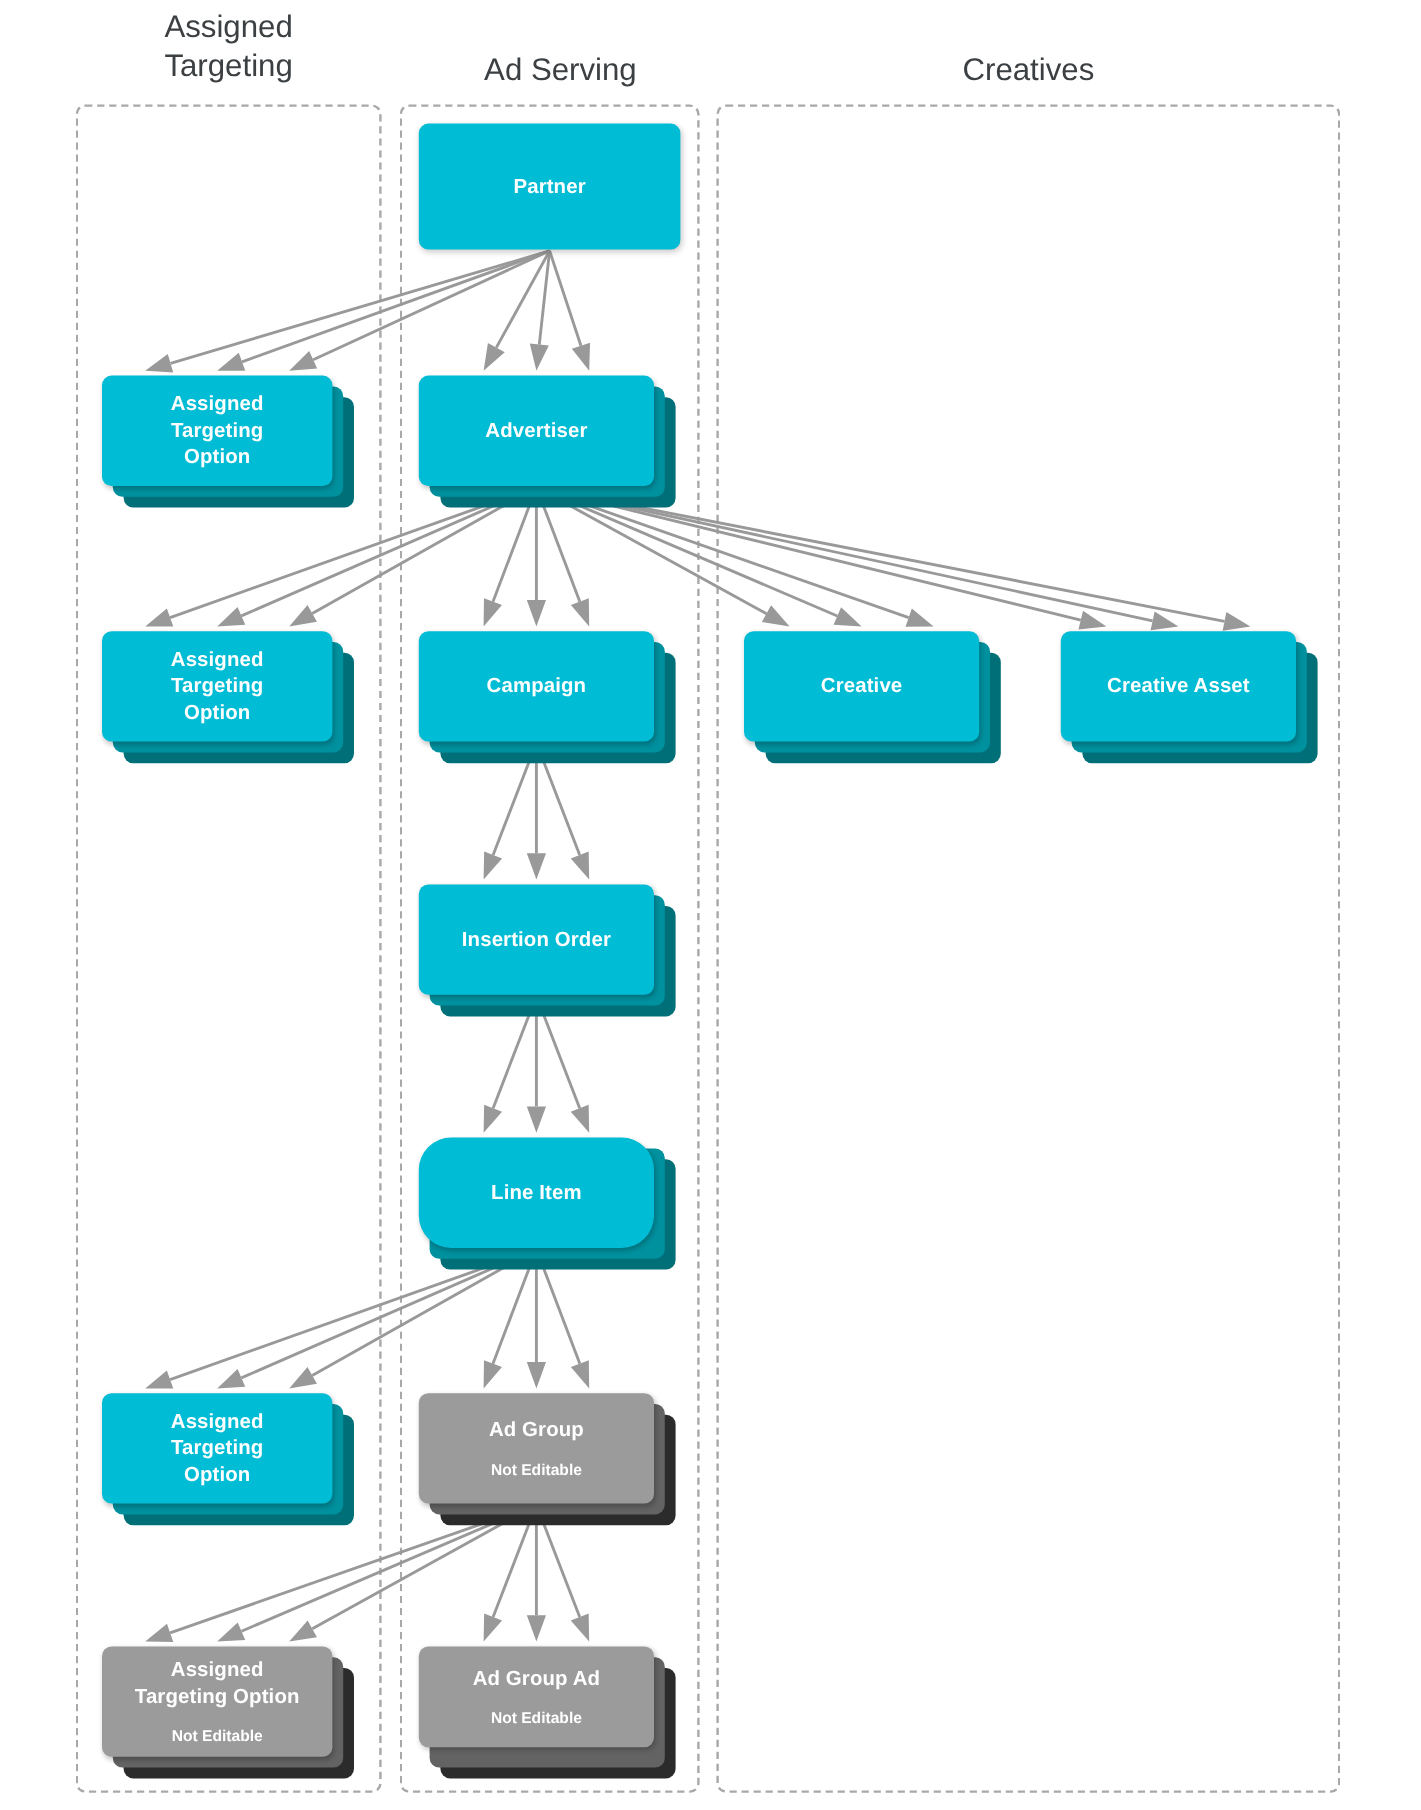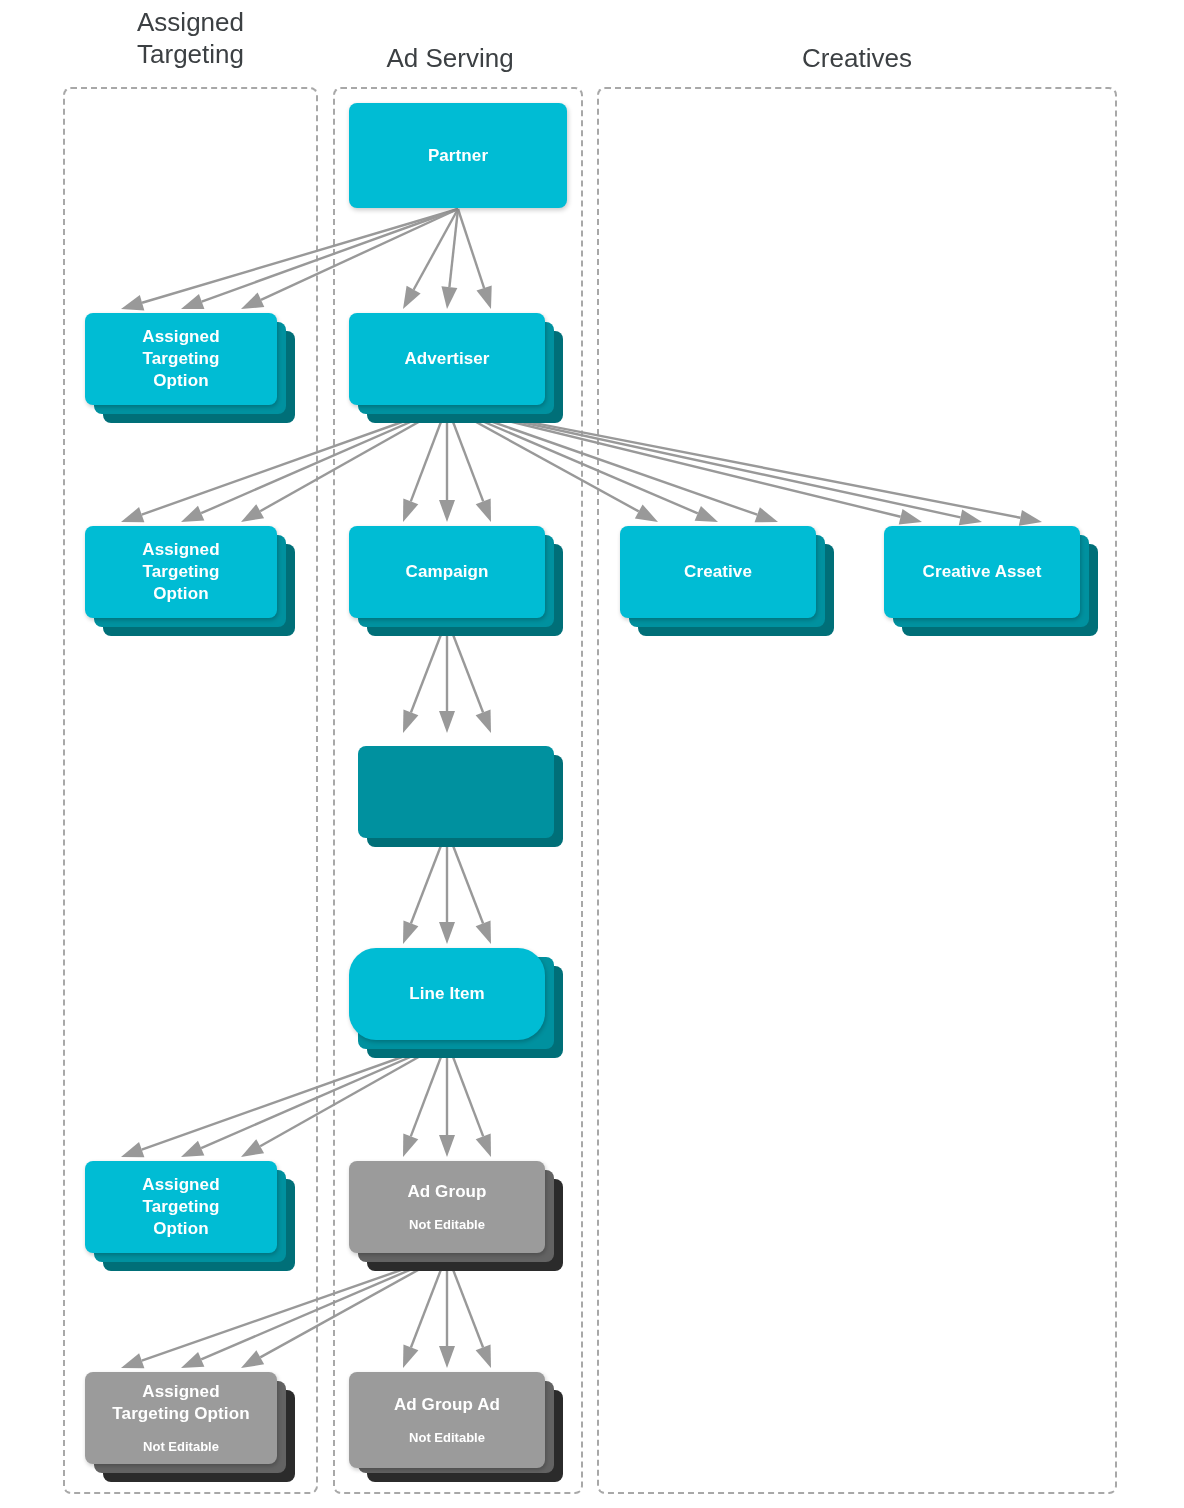--- a/index.html
+++ b/index.html
@@ -104,21 +104,21 @@
     margin-top: 14px;
   }
 </style>
 </head>
 <body>
 
 <div id="canvas">
 
   <div class="col-header" style="left:63px; top:6px; width:255px;">Assigned
 Targeting</div>
-  <div class="col-header" style="left:325px; top:42px; width:250px;">Ad Serving</div>
+  <div class="col-header" style="left:342px; top:42px; width:250px;">Ad Serving</div>
   <div class="col-header" style="left:597px; top:42px; width:520px;">Creatives</div>
 
   <div class="group-box" style="left:63px; top:87px; width:255px; height:1407px;"></div>
   <div class="group-box" style="left:333px; top:87px; width:250px; height:1407px;"></div>
   <div class="group-box" style="left:597px; top:87px; width:520px; height:1407px;"></div>
 
   <svg id="arrow-layer" viewBox="0 0 1184 1508" width="1184" height="1508">
       <g>
         <line x1="458" y1="209" x2="142.09103127299886" y2="302.7415337468846" stroke="#999999" stroke-width="2.4" stroke-linecap="butt"></line>
         <polygon points="121,309 139.8152253627751,295.07206782943047 144.36683718322263,310.41099966433876" fill="#999999"></polygon>
@@ -265,20 +265,23 @@
       <div class="node cyan" style="left: 884px; top: 526px; width: 214px; height: 110px;">
         <div class="card back2" style="left: 18px; top: 18px; width: 196px; height: 92px;"></div>
         <div class="card back1" style="left: 9px; top: 9px; width: 196px; height: 92px;"></div>
         <div class="card front" style="width: 196px; height: 92px;">
           <div class="node-label">Creative Asset</div>
         </div>
       </div>
       <div class="node cyan" style="left: 349px; top: 737px; width: 214px; height: 110px;">
         <div class="card back2" style="left: 18px; top: 18px; width: 196px; height: 92px;"></div>
         <div class="card back1" style="left: 9px; top: 9px; width: 196px; height: 92px;"></div>
+        <div class="card front" style="width: 196px; height: 92px;">
+          <div class="node-label">Insertion Order</div>
+        </div>
       </div>
       <div class="node cyan" style="left: 349px; top: 948px; width: 214px; height: 110px;">
         <div class="card back2" style="left: 18px; top: 18px; width: 196px; height: 92px;"></div>
         <div class="card back1" style="left: 9px; top: 9px; width: 196px; height: 92px;"></div>
         <div class="card front" style="width: 196px; height: 92px; border-radius: 27px;">
           <div class="node-label">Line Item</div>
         </div>
       </div>
       <div class="node cyan" style="left: 85px; top: 1161px; width: 210px; height: 110px;">
         <div class="card back2" style="left: 18px; top: 18px; width: 192px; height: 92px;"></div>
@@ -302,19 +305,19 @@
         <div class="card back1" style="left: 9px; top: 9px; width: 192px; height: 92px;"></div>
         <div class="card front" style="width: 192px; height: 92px;">
           <div class="node-label">Assigned
 Targeting Option</div>
           <div class="node-sublabel">Not Editable</div>
         </div>
       </div>
       <div class="node gray" style="left: 349px; top: 1372px; width: 214px; height: 110px;">
         <div class="card back2" style="left: 18px; top: 18px; width: 196px; height: 92px;"></div>
         <div class="card back1" style="left: 9px; top: 9px; width: 196px; height: 92px;"></div>
-        <div class="card front" style="width: 196px; height: 96px;">
+        <div class="card front" style="width: 196px; height: 84px;">
           <div class="node-label">Ad Group Ad</div>
           <div class="node-sublabel">Not Editable</div>
         </div>
       </div>
     </div>
 </div>
 
 </body></html>

